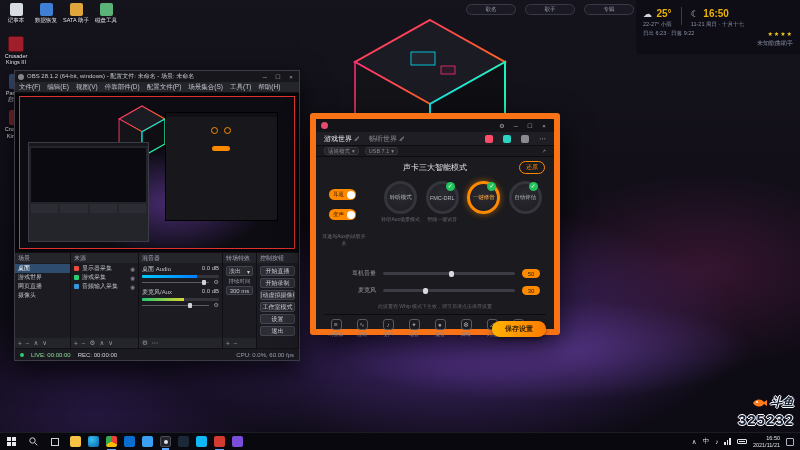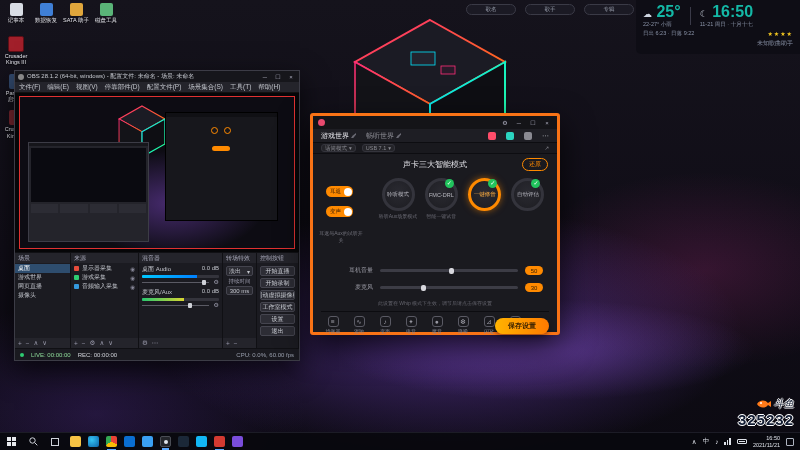--- a/index.html
+++ b/index.html
@@ -36,21 +36,21 @@
 
   
   .pills { position:absolute; left:466px; top:4px; z-index:2; display:flex; gap:9px; }
   .pill { width:50px; height:11px; border-radius:6px; background:rgba(28,28,38,.85);
     border:1px solid #3a3a46; font-size:5.5px; color:#9aa0ae; display:flex; align-items:center; justify-content:center; }
 
   
   .weather { position:absolute; right:0; top:0; width:164px; height:54px; z-index:2;
     background:rgba(12,12,20,.80); border-radius:0 0 0 5px; padding:3px 7px; }
   .w-r1 { display:flex; align-items:center; gap:6px; }
-  .w-big { font-size:16px; font-weight:bold; color:#14b8a6; }
+  .w-big { font-size:10px; font-weight:bold; color:#eab308; }
   .w-glyph { font-size:9px; color:#cfd6e2; }
   .w-sub { font-size:5.5px; color:#8a93a8; }
   .w-div { width:1px; height:18px; background:#3a3a48; margin:0 3px; }
   .w-r2 { display:flex; justify-content:space-between; margin-top:2px; font-size:5.5px; color:#8a93a8; }
   .w-stars { color:#f0c420; font-size:6px; letter-spacing:1px; }
   .w-r3 { margin-top:2px; text-align:right; font-size:6px; color:#8a93a8; }
 
   
   .obs { position:absolute; left:14px; top:70px; width:286px; height:291px; z-index:3;
     background:#1e1e24; border:1px solid #3c3c46; box-shadow:0 10px 26px rgba(0,0,0,.65);
@@ -113,21 +113,21 @@
   .cbtn { height:10px; margin:2px 3px; background:#2d2d35; border:1px solid #45454f; border-radius:2px;
     display:flex; align-items:center; justify-content:center; font-size:6px; color:#d0d3da;
     white-space:nowrap; overflow:hidden; }
   .obs-status { flex:0 0 12px; display:flex; align-items:center; gap:7px; padding:0 5px;
     background:#1a1a20; border-top:1px solid #101014; font-size:6px; }
   .dotg { width:4px; height:4px; border-radius:50%; background:#2ecc71; }
   .st-live{color:#8fdc9a;} .st-rec{color:#cfd2d8;} .st-cpu{margin-left:auto; color:#9aa0ae;}
 
   
   .aw { position:absolute; left:310px; top:113px; width:250px; height:222px; z-index:4;
-    background:#1a1a1f; border:3px solid #f97316; border-radius:3px; box-shadow:0 12px 32px rgba(0,0,0,.75);
+    background:#1a1a1f; border:6px solid #f97316; border-radius:3px; box-shadow:0 12px 32px rgba(0,0,0,.75);
     display:flex; flex-direction:column; font-size:7px; }
   .aw-title { flex:0 0 13px; display:flex; align-items:center; gap:4px; padding:0 5px;
     background:#141418; border-radius:3px 3px 0 0; }
   .aw-logo { width:7px; height:7px; border-radius:50%; background:#e84a6f; }
   .aw-title .sp { flex:1; }
   .aw-tabs { flex:0 0 14px; display:flex; align-items:center; gap:10px; padding:0 8px;
     background:#1e1e24; border-bottom:1px solid #0d0d11; }
   .aw-tab { font-size:7px; color:#e6e6ec; display:flex; align-items:center; gap:2px; }
   .aw-tab.dim { color:#8a8a92; }
   .pencil { width:5px; height:5px; background:#6a6a74; clip-path:polygon(0 100%, 30% 55%, 100% 0, 100% 30%, 45% 100%); }
@@ -175,21 +175,21 @@
   .bi .bico { width:11px; height:11px; margin:0 auto; border:1px solid #5a5a64; border-radius:3px;
     color:#9a9aa4; font-size:6.5px; line-height:10px; }
   .bi .blbl { font-size:5px; color:#85858f; margin-top:1px; white-space:nowrap; }
   .savebtn { position:absolute; top:164px; right:8px; width:54px; height:16px; border-radius:8px;
     background:linear-gradient(90deg,#ffb300,#ff7a00); color:#402500; font-weight:bold; font-size:7px;
     display:flex; align-items:center; justify-content:center; box-shadow:0 2px 5px rgba(0,0,0,.4); }
 
   
   .wm { position:absolute; right:6px; bottom:22px; z-index:8; text-align:right; }
   .wm-r1 { display:flex; align-items:center; justify-content:flex-end; gap:2px; }
-  .wm-brand { font-size:10px; font-weight:400; font-style:italic; color:#121c32;
+  .wm-brand { font-size:12px; font-weight:700; font-style:italic; color:#121c32;
     text-shadow:-1px 0 #fff, 1px 0 #fff, 0 -1px #fff, 0 1px #fff; }
   .wm-id { font-size:15px; font-weight:900; letter-spacing:1px; color:#121c32;
     text-shadow:-1px 0 #fff, 1px 0 #fff, 0 -1px #fff, 0 1px #fff; }
 
   
   .tb { position:absolute; left:0; bottom:0; width:800px; height:18px; z-index:9;
     background:rgba(8,8,14,.94); border-top:1px solid #1c1c26; display:flex; align-items:center; }
   .tb-btn { width:22px; height:18px; display:flex; align-items:center; justify-content:center; }
   .wl { display:grid; grid-template-columns:4px 4px; grid-gap:1px; }
   .wl i { width:4px; height:4px; background:#e8eaee; }

